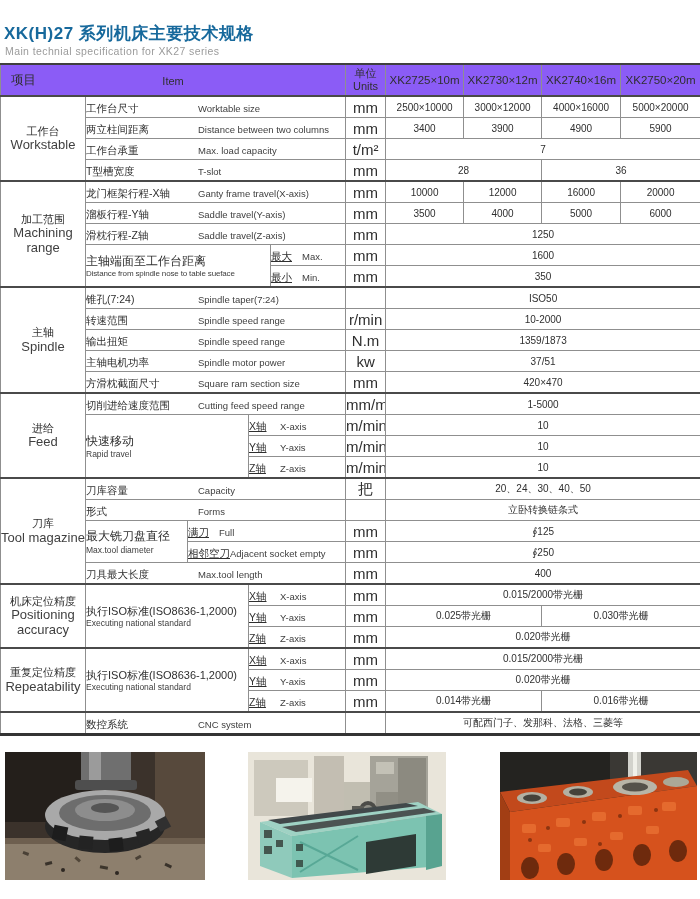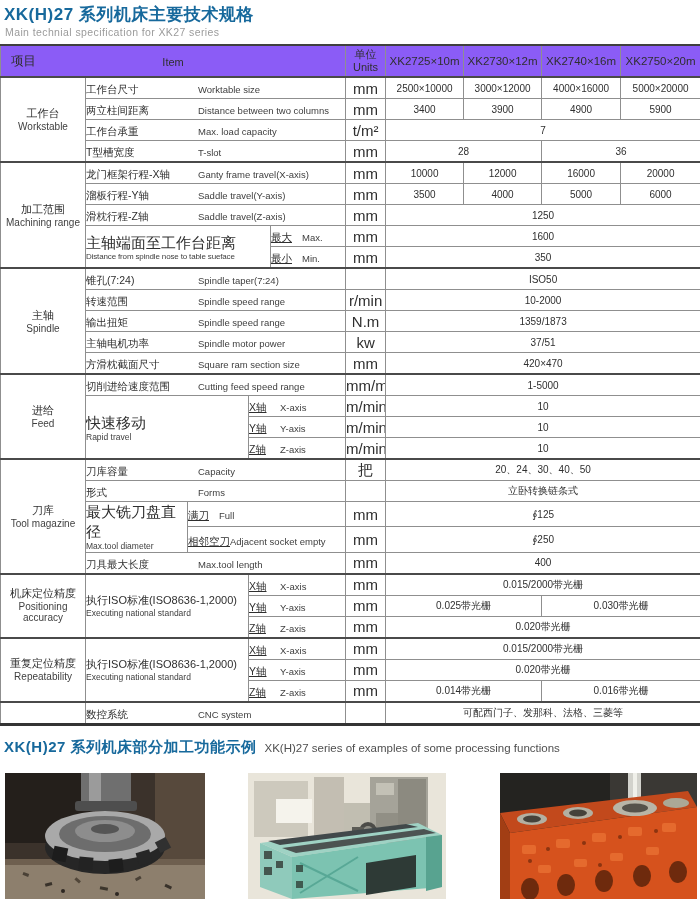--- a/index.html
+++ b/index.html
@@ -4,21 +4,21 @@
 <style>
   html,body{margin:0;padding:0;}
   body{
     width:700px;height:899px;background:#ffffff;overflow:hidden;
     font-family:"Liberation Sans","DejaVu Sans",sans-serif;color:#2f2f2f;
     -webkit-font-smoothing:antialiased;
   }
   .page{width:700px;height:899px;position:relative;}
 
   
-  .titleblock{padding:5px 0 0 4px;}
+  .titleblock{padding:24px 0 0 4px;}
   .main-title{font-size:17px;font-weight:bold;color:#17699c;letter-spacing:0.5px;line-height:1.2;margin:0;}
   .sub-title{font-size:10.5px;color:#9b9b9b;letter-spacing:0.4px;margin:1px 0 0 1px;}
 
   
   table.t{
     table-layout:fixed;border-collapse:collapse;width:700px;margin-top:6px;
     border-left:1px solid #6a6a6a;border-right:1px solid #6a6a6a;
     border-top:2px solid #3f3f3f;border-bottom:3px solid #343434;
   }
   table.t td,table.t th{border:1px solid #8f8f8f;padding:0;overflow:hidden;vertical-align:middle;}
@@ -27,28 +27,28 @@
   tr.sec td{border-top:2px solid #4a4a4a;}
 
   .hitem{position:relative;}
   .hzh{position:absolute;left:10px;top:50%;transform:translateY(-50%);font-size:12.5px;}
   .hen{font-size:11px;}
   .hunit div{font-size:11px;line-height:1.2;text-align:center;}
   th.m{font-size:11.5px;}
 
   td.g{text-align:center;padding-left:11px;}
   .gzh{font-size:11px;line-height:1.25;}
-  .gen{font-size:10px;color:#3f3f3f;line-height:1.15;}
+  .gen{font-size:13px;color:#3f3f3f;line-height:1.15;}
 
   td.it{padding-left:8px;text-align:left;}
   td.it .zh{display:inline-block;width:112px;font-size:10.5px;}
   td.it .en{font-size:9.5px;color:#404040;}
 
   td.it2,td.it3,td.it4{padding-left:8px;text-align:left;}
-  td.it2 .zh,td.it3 .zh,td.it4 .zh{display:block;font-size:15px;line-height:1.3;}
+  td.it2 .zh,td.it3 .zh,td.it4 .zh{display:block;font-size:12px;line-height:1.3;}
   td.it2 .en{display:block;font-size:8px;color:#404040;white-space:nowrap;letter-spacing:-0.15px;}
   td.it3 .en,td.it4 .en{display:block;font-size:8.5px;color:#404040;line-height:1.2;}
   td.std .zh{font-size:11px;}
 
   td.sb{padding-left:9px;text-align:left;}
   td.sb .zh{display:inline-block;min-width:31px;font-size:10.5px;text-decoration:underline;}
   td.sb .en{font-size:9.5px;color:#404040;}
 
   td.u{text-align:center;font-size:15px;}
   td.v{text-align:center;font-size:10px;}
@@ -321,23 +321,20 @@
 
     <tr class="sec">
       <td class="g"></td>
       <td class="it" colspan="4"><span class="zh">数控系统</span><span class="en">CNC system</span></td>
       <td class="u"></td>
       <td class="v" colspan="4">可配西门子、发那科、法格、三菱等</td>
     </tr>
   </tbody>
     </table>
 
-  <div class="examples-head">
-    <span class="ex-zh">XK(H)27 系列机床部分加工功能示例</span><span class="ex-en">XK(H)27 series of examples of some processing functions</span>
-  </div>
 
   <div class="photos">
 
     <div class="ph p1">
       <svg width="200" height="128" viewBox="0 0 200 128">
         <rect width="200" height="128" fill="#3b322b"></rect>
         <rect x="0" y="0" width="90" height="70" fill="#241f1b"></rect>
         <rect x="150" y="0" width="50" height="90" fill="#57493c"></rect>
         <rect x="0" y="86" width="200" height="42" fill="#8d7f6d"></rect>
         <rect x="0" y="86" width="200" height="6" fill="#6e5f4f"></rect>

